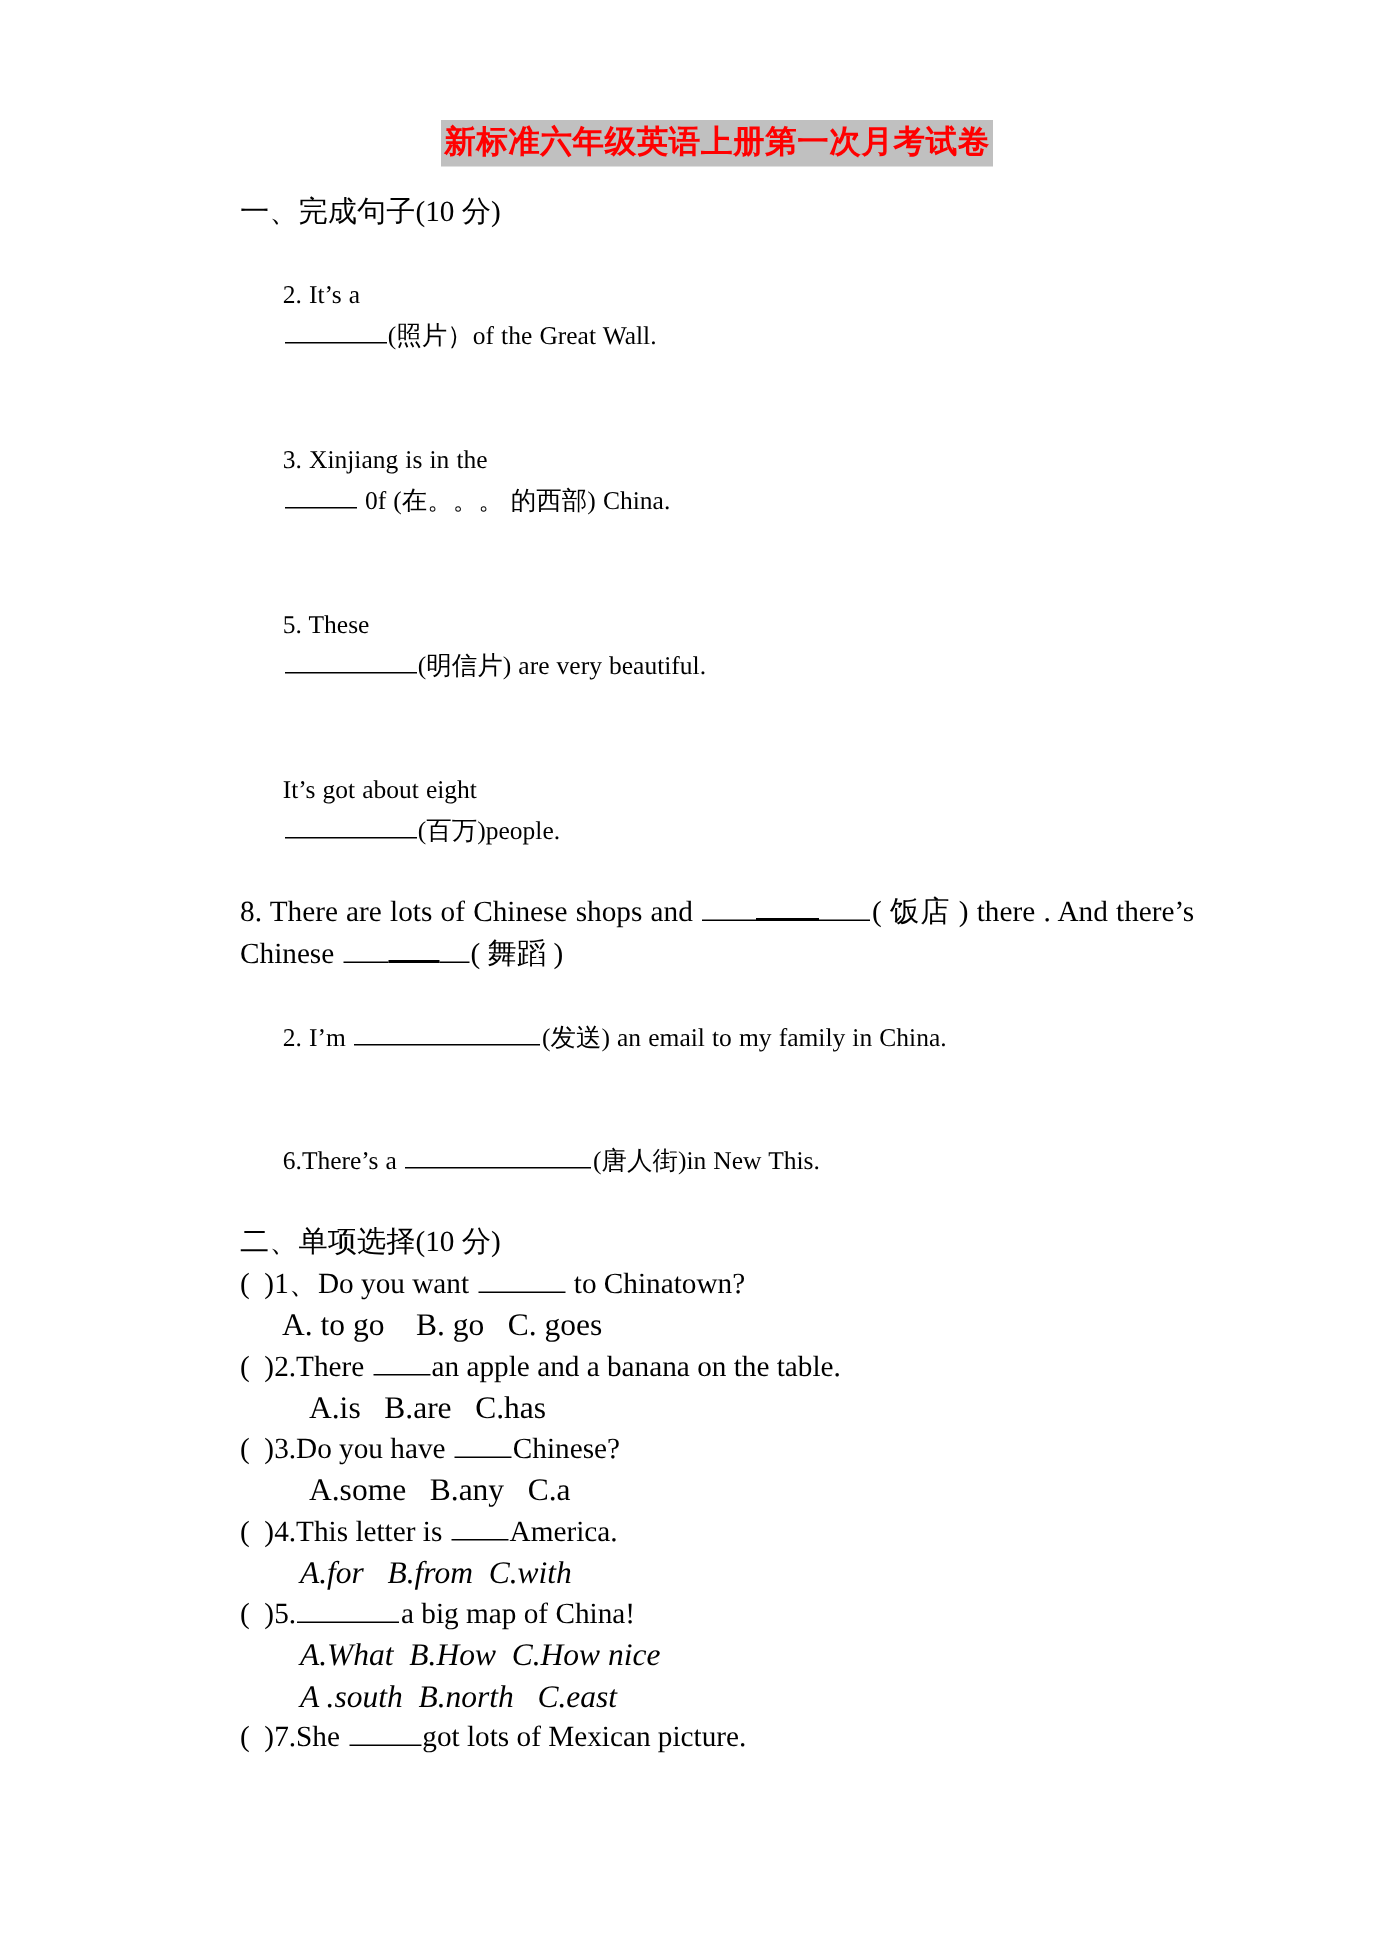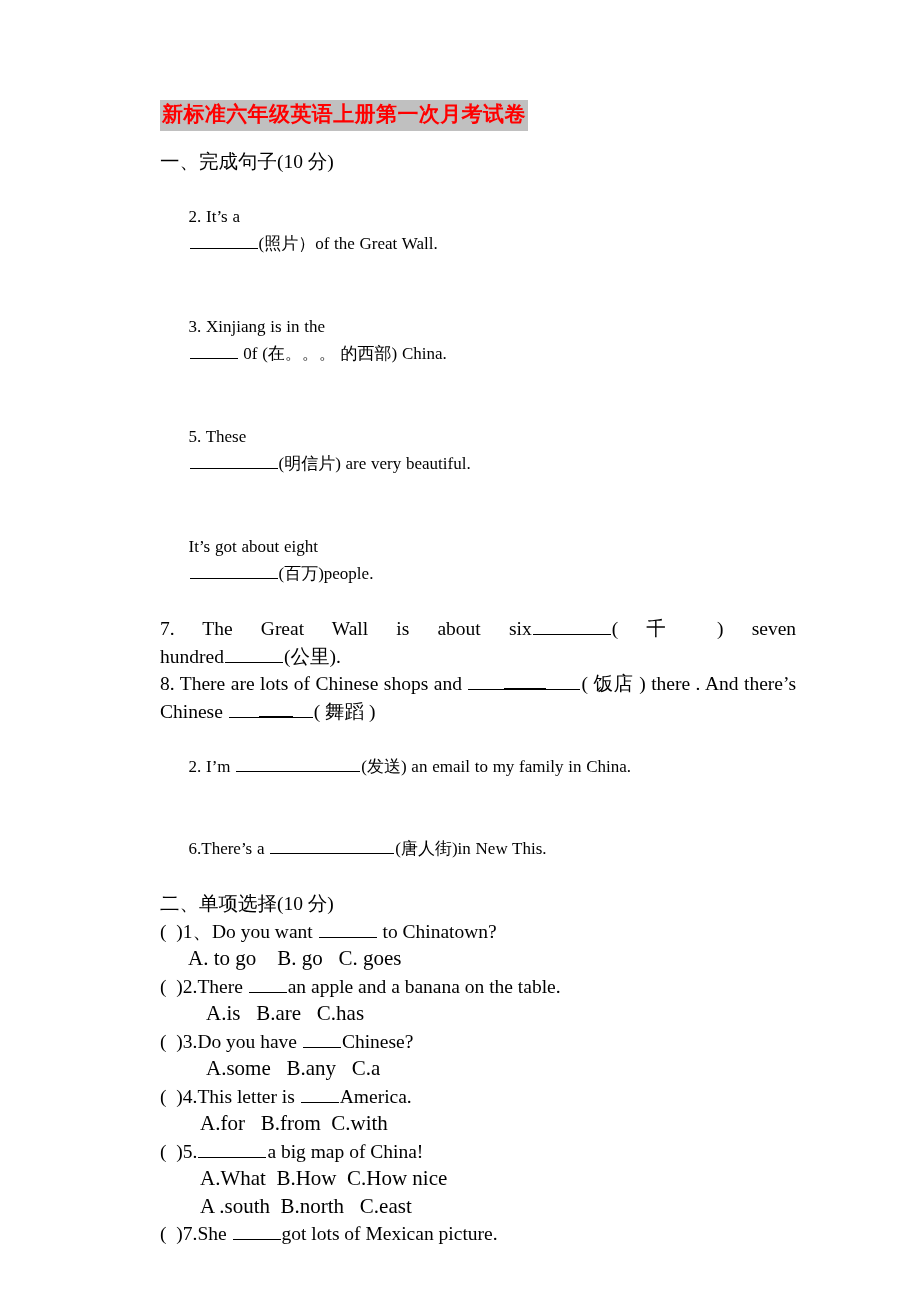--- a/index.html
+++ b/index.html
@@ -22,22 +22,22 @@
   }
   .content {
     position: absolute;
     left: 160px;
     top: 0;
     width: 636px;
   }
 
   
   .title-wrap {
-    padding-top: 100px;
-    text-align: left;
+    padding-top: 80px;
+    text-align: center;
   }
   .doc-title {
     display: inline-block;
     background: #c0c0c0;
     color: #ff0000;
     font-size: 21px;
     font-weight: bold;
     line-height: 1.32;
     letter-spacing: 0.4px;
     padding: 1px 2px 2px 2px;
@@ -116,21 +116,21 @@
     line-height: 27.5px;
     white-space: pre-wrap;
   }
   .mcq-opts {
     font-size: 21px;
     line-height: 27.5px;
     padding-left: 34px;
     white-space: pre-wrap;
   }
   .mcq-opts.op-deep { padding-left: 46px; }
-  .mcq-opts.op-mid  { padding-left: 40px; }
+  .mcq-opts.op-mid  { padding-left: 40px; font-style: italic; }
   .mcq-opts.op-shal { padding-left: 28px; }
 </style>
 </head>
 <body>
 
 <div class="page">
   <div class="content">
 
     <div class="title-wrap">
       <span class="doc-title">新标准六年级英语上册第一次月考试卷</span>
@@ -153,29 +153,20 @@
     <div class="line">
       <span>5. These</span>
       <span class="blank b9"></span><span>(明信片) are very beautiful.</span>
     </div>
 
     <div class="line">
       <span>It’s got about eight</span>
       <span class="blank b9"></span><span>(百万)people.</span>
     </div>
 
-    <div class="just">
-      <span class="just-wide"><span>7. The</span>
-       <span>Great</span>
-       <span>Wall</span>
-       <span>is</span>
-       <span>about</span>
-       <span><span>six</span><span class="blank b8"></span><span>(  千  )</span></span>
-       <span>seven</span></span><span>hundred</span><span class="blank b6"></span><span>(公里).</span>
-    </div>
 
     <div class="wrap-para">
       <span>8. There are lots of Chinese shops and </span><span class="blank-mix"><i style="width:36px"></i><i class="seg-thick" style="width:42px"></i><i style="width:34px"></i></span><span>(  饭店  ) there . And</span>
       <span>there’s Chinese </span><span class="blank-mix"><i style="width:30px"></i><i class="seg-thick" style="width:34px"></i><i style="width:20px"></i></span><span>(  舞蹈  )</span>
     </div>
 
     <div class="line">
       <span>2. I’m </span><span class="blank b12"></span><span>(发送) an email to my family in China.</span>
     </div>
 

